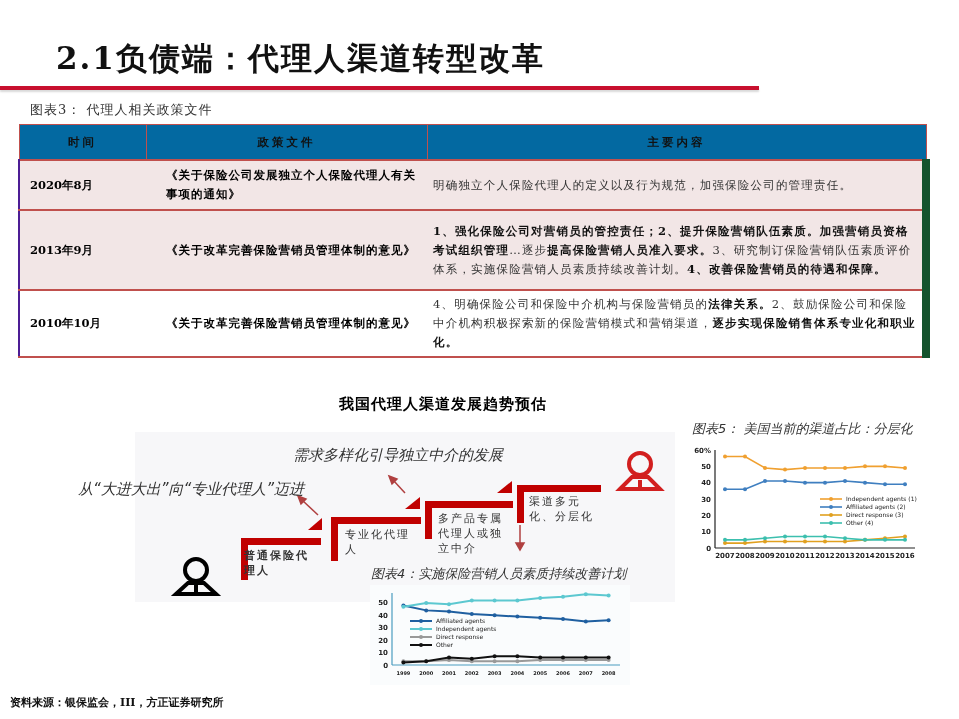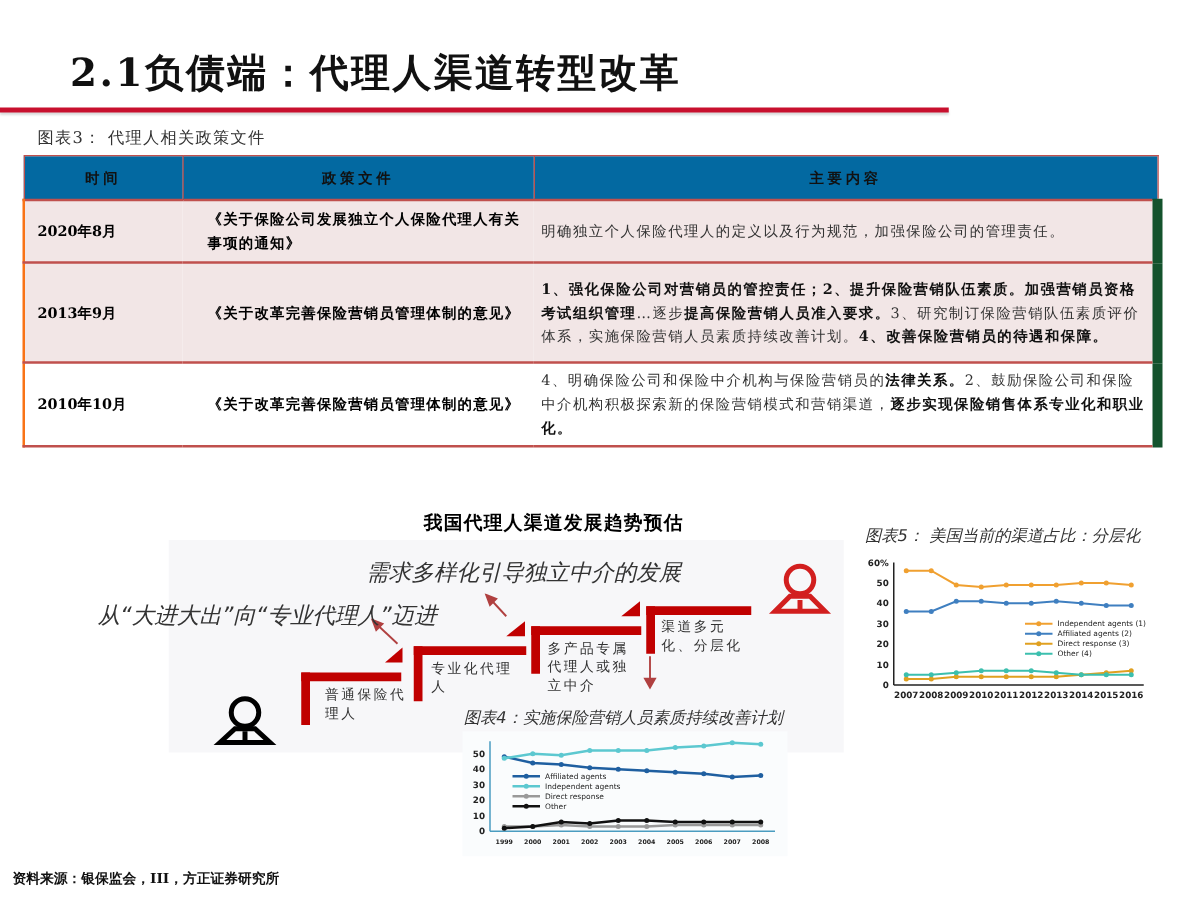--- a/index.html
+++ b/index.html
@@ -4,30 +4,30 @@
 <style>
   html,body{margin:0;padding:0;background:#ffffff;}
   body{width:959px;height:719px;position:relative;overflow:hidden;font-family:"DejaVu Serif","Liberation Serif",serif;color:#000;}
   .title{position:absolute;left:28px;top:38px;font-size:31px;font-weight:bold;letter-spacing:2px;font-family:"DejaVu Serif",serif;color:#111;margin-left:28px;}
   .title-rule{position:absolute;left:0;top:86px;width:759px;height:4px;background:#c8102e;box-shadow:0 2px 2px rgba(0,0,0,0.15);}
   .cap3{position:absolute;left:30px;top:101px;font-size:13px;color:#333;letter-spacing:1px;}
   table.policy{position:absolute;left:18px;top:124px;width:912px;border-collapse:collapse;font-size:11.5px;}
   table.policy th{background:#0369a1;color:#111;font-weight:bold;height:32px;font-size:11.5px;letter-spacing:3px;border:1px solid #c0504d;}
   table.policy td{border-top:2px solid #c0504d;border-bottom:2px solid #c0504d;padding:4px 6px;vertical-align:middle;line-height:19px;}
   table.policy tr.alt td{background:#f2e6e6;}
-  table.policy td.c0{width:110px;font-weight:bold;padding-left:10px;border-left:2px solid #f97316;margin-left:23px;}
+  table.policy td.c0{width:110px;font-weight:bold;padding-left:10px;border-left:2px solid #4c1d95;margin-left:23px;}
   table.policy td.c1{width:255px;font-weight:bold;padding-left:20px;letter-spacing:1px;}
   table.policy td.c2{letter-spacing:1.2px;color:#333;border-right:8px solid #14532d;}
   .hl{color:#8a7a3a;}
   .b{font-weight:bold;color:#111;}
   .r1 td{height:40px;} .r2 td{height:42px;} .r3 td{height:70px;} .r4 td{height:54px;}
 
-  .diag-title{position:absolute;left:339px;top:409px;font-size:15px;font-weight:bold;letter-spacing:1px;}
+  .diag-title{position:absolute;left:339px;top:395px;font-size:15px;font-weight:bold;letter-spacing:1px;}
   .diag-bg{position:absolute;left:135px;top:432px;width:540px;height:170px;background:#f7f7f9;}
-  .note{position:absolute;font-style:italic;font-size:18px;color:#333;font-family:"DejaVu Sans",sans-serif;}
+  .note{position:absolute;font-style:italic;font-size:15px;color:#333;font-family:"DejaVu Sans",sans-serif;}
   .step-text{position:absolute;font-size:11px;color:#333;letter-spacing:2px;line-height:15px;}
   .cap4{position:absolute;left:371px;top:565px;font-size:13px;font-style:italic;color:#333;font-family:"DejaVu Sans",sans-serif;}
   .cap5{position:absolute;left:692px;top:420px;font-size:13px;font-style:italic;color:#333;font-family:"DejaVu Sans",sans-serif;}
   .source{position:absolute;left:10px;top:695px;font-size:11px;font-weight:bold;color:#111;}
   svg{position:absolute;overflow:visible;}
   .axis-t{font-family:"DejaVu Sans",sans-serif;font-size:7px;fill:#222;font-weight:bold;}
   .leg-t{font-family:"DejaVu Sans",sans-serif;font-size:6px;fill:#222;}
 </style>
 </head>
 <body>
@@ -110,21 +110,21 @@
   <g fill="none" stroke="#d21f1f" stroke-width="4">
     <circle cx="640" cy="464" r="11"></circle>
     <path d="M620 489 L632 477 L648 477 L660 489 Z"></path>
     <line x1="640" y1="480" x2="640" y2="489"></line>
   </g>
 </svg>
 
 <div class="note" style="left:293px;top:446px;">需求多样化引导独立中介的发展</div>
 <div class="note" style="left:78px;top:480px;">从“大进大出”向“专业代理人”迈进</div>
 
-<div class="step-text" style="left:260px;top:548px;width:75px;">普通保险代理人</div>
+<div class="step-text" style="left:244px;top:548px;width:75px;font-weight:bold;">普通保险代理人</div>
 <div class="step-text" style="left:345px;top:527px;width:75px;">专业化代理人</div>
 <div class="step-text" style="left:438px;top:511px;width:72px;">多产品专属代理人或独立中介</div>
 <div class="step-text" style="left:529px;top:494px;width:70px;">渠道多元化、分层化</div>
 
 <div class="cap4">图表4：实施保险营销人员素质持续改善计划</div>
 <div class="cap5">图表5：  美国当前的渠道占比：分层化</div>
 
 <svg id="chart5" width="240" height="130" style="left:685px;top:440px;">
     <line x1="30" y1="10" x2="30" y2="108" stroke="#222" stroke-width="1.2"></line>
     <line x1="30" y1="108" x2="230" y2="108" stroke="#222" stroke-width="1.2"></line>

